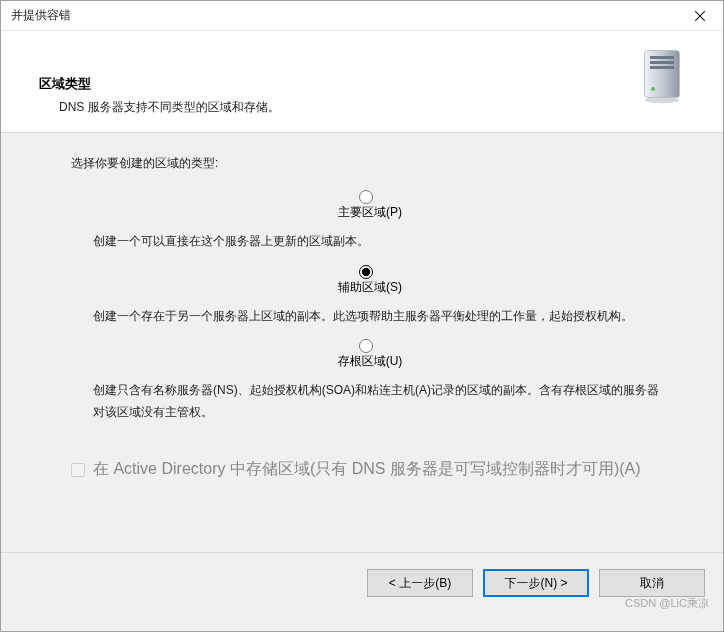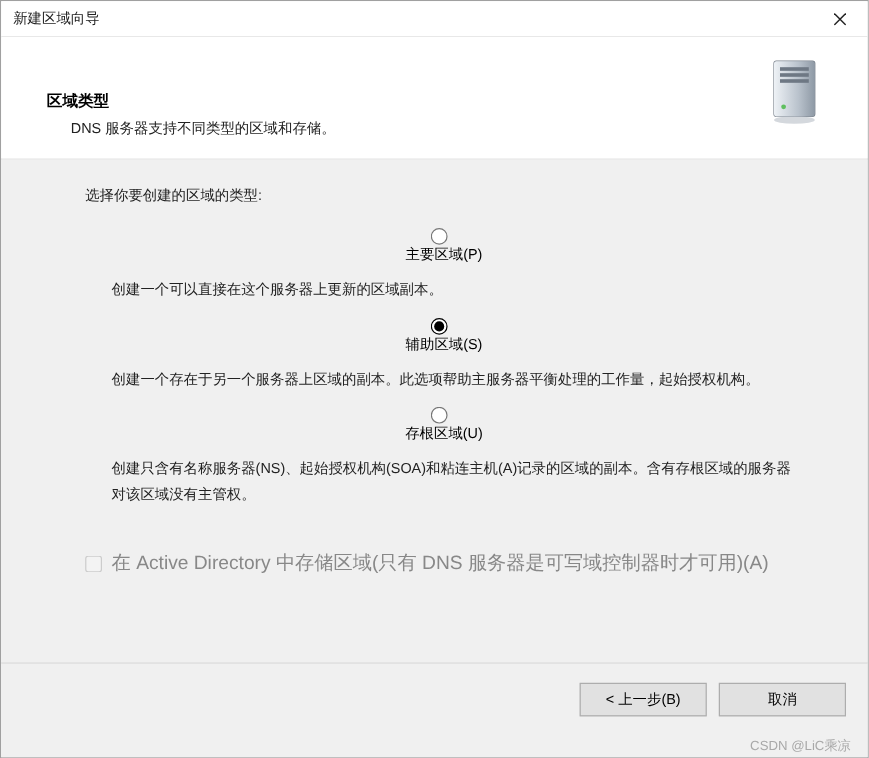--- a/index.html
+++ b/index.html
@@ -159,33 +159,33 @@
       align-items: center;
       justify-content: center;
     }
     .btn.default {
       border: 2px solid #0078d7;
       background: #e1e1e1;
     }
     .watermark{
       position:absolute;
       right:14px;
-      bottom:2px;
+      bottom:20px;
       font-size:11px;
       color:rgba(120,120,120,0.6);
       pointer-events:none;
     }
   </style>
 </head>
 <body>
 
 <div class="dialog">
 
   <div class="titlebar">
-    <span class="titlebar-title">新建区域向导</span>
+    <span class="titlebar-title">并提供容错</span>
     <div class="close-btn">
       <svg width="10" height="10" viewBox="0 0 10 10">
         <line x1="0" y1="0" x2="10" y2="10" stroke="currentColor" stroke-width="1.2"></line>
         <line x1="10" y1="0" x2="0" y2="10" stroke="currentColor" stroke-width="1.2"></line>
       </svg>
     </div>
   </div>
 
   <div class="header">
     <div class="header-text">
@@ -246,17 +246,18 @@
     </div>
 
     <label class="checkbox-row">
       <input type="checkbox" disabled="" style="">
       <span class="checkbox-label">在 Active Directory 中存储区域(只有 DNS 服务器是可写域控制器时才可用)(A)</span>
     </label>
   </div>
 
   <div class="footer">
     <button class="btn">&lt; 上一步(B)</button>
+    <button class="btn default">下一步(N) &gt;</button>
     <button class="btn" style="font-family:Liberation Serif, serif;">取消</button>
     <div class="watermark">CSDN @LiC乘凉</div>
   </div>
 
 </div>
 
 </body></html>

